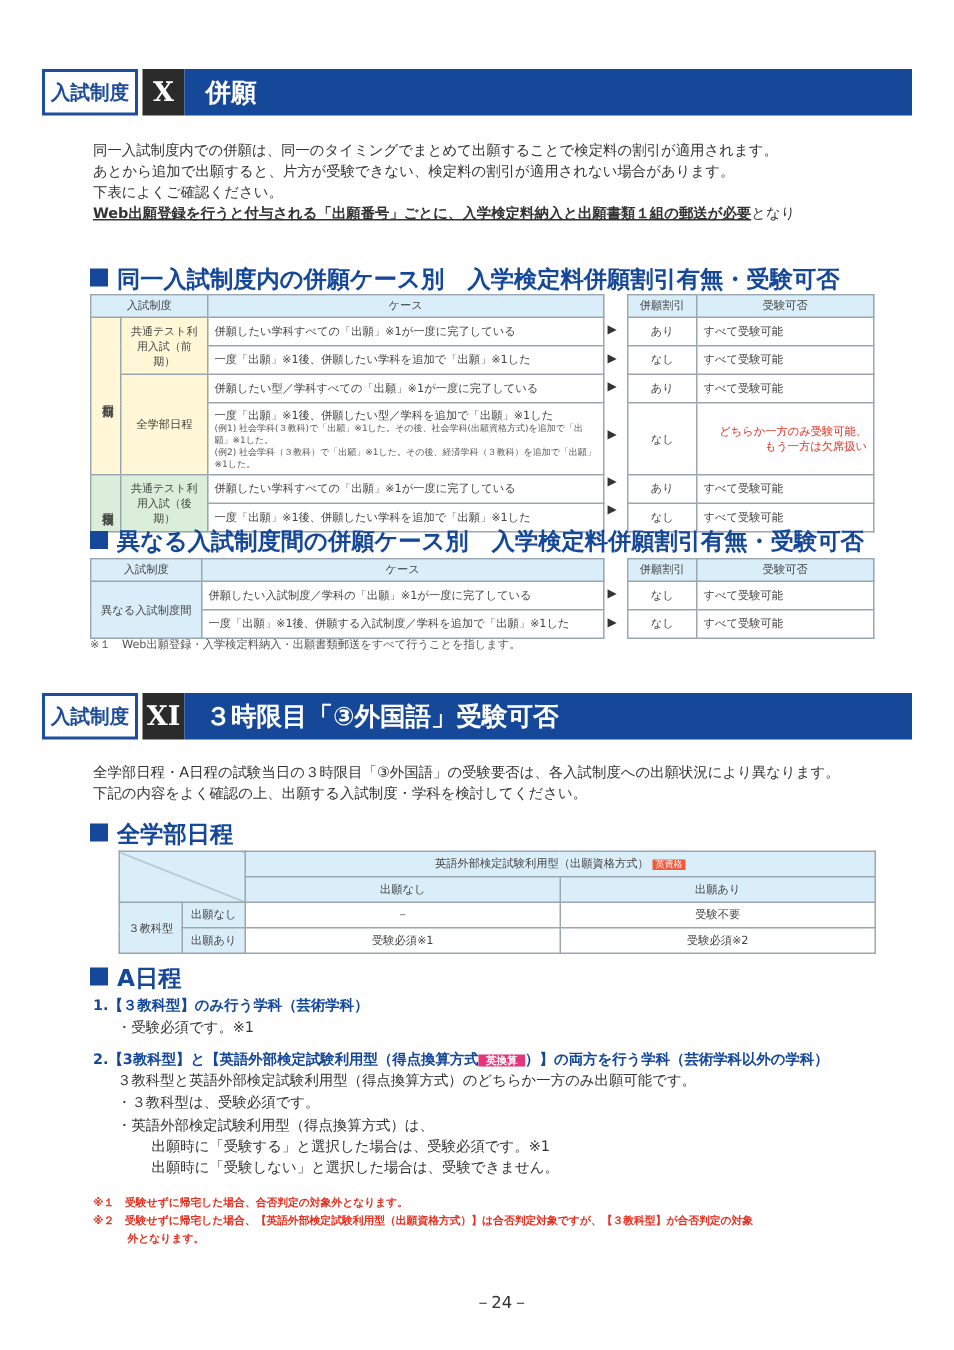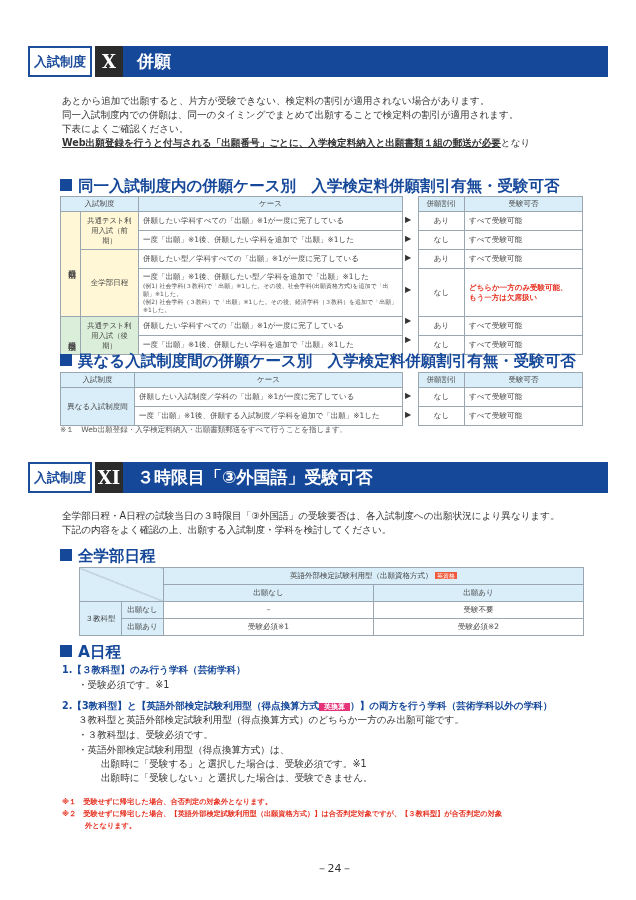--- a/index.html
+++ b/index.html
@@ -13,21 +13,21 @@
   .link-btn { display: inline-block; background: #ffe53b; border: 1px solid #d9b800; font-size: 7px; padding: 1px 8px; color: #555; float: right; margin-top: 2px; }
   .h2 { position: absolute; left: 60px; font-size: 15.5px; font-weight: bold; color: #16489a; white-space: nowrap; }
   .h2 .sq { display: inline-block; width: 12px; height: 12px; background: #16489a; margin-right: 6px; vertical-align: 0px; }
   table { border-collapse: collapse; font-size: 7.5px; color: #444; }
   td, th { border: 1px solid #9aa6b0; padding: 2px 4px; font-weight: normal; }
   th { background: #d9eef9; text-align: center; height: 14px; }
   .ylw { background: #fff7d6; }
   .grn { background: #dbeed9; }
   .blu { background: #d9eef9; }
   .ctr { text-align: center; margin-top: 36px; }
-  .red { color: #e53020; font-weight: bold; }
+  .red { color: #e53020; font-weight: normal; text-align: right; }
   .small { font-size: 6px; line-height: 8px; color: #555; }
   .arrow { position: absolute; font-size: 8px; color: #333; }
   .tbl-left { position: absolute; left: 60px; width: 343px; }
   .tbl-right { position: absolute; left: 418px; width: 165px; }
   .note { position: absolute; left: 60px; font-size: 7.5px; color: #555; }
   .redbadge { background: #f05a3c; color: #fff; font-size: 6px; padding: 0 2px; }
   .pinkbadge { background: #e6337a; color: #fff; font-size: 7px; padding: 0 5px; }
   .sub-h { position: absolute; left: 80px; font-size: 9.6px; font-weight: bold; color: #16489a; white-space: nowrap; }
   .body-line { position: absolute; font-size: 9.6px; color: #333; white-space: nowrap; }
   .foot { position: absolute; left: 62px; font-size: 7.2px; color: #e53020; font-weight: bold; }
@@ -36,22 +36,22 @@
 </head>
 <body>
 
 <div class="sec-header" style="top:46px;">
   <div class="sec-tag">入試制度</div>
   <div class="sec-num">X</div>
   <div class="sec-title">併願</div>
 </div>
 
 <div class="para" style="top:94px;">
+  <div>同一入試制度内での併願は、同一のタイミングでまとめて出願することで検定料の割引が適用されます。</div>
   <div>あとから追加で出願すると、片方が受験できない、検定料の割引が適用されない場合があります。</div>
-  <div>同一入試制度内での併願は、同一のタイミングでまとめて出願することで検定料の割引が適用されます。</div>
   <div>下表によくご確認ください。</div>
   <div><span class="u">Web出願登録を行うと付与される「出願番号」ごとに、入学検定料納入と出願書類１組の郵送が必要</span><span>となり</span></div>
 </div>
 
 <div class="h2" style="top:176px;"><span class="sq"></span><span>同一入試制度内の併願ケース別　入学検定料併願割引有無・受験可否</span></div>
 
 <table class="tbl-left" style="top:196px;">
   <tbody>
       <tr>
     <th colspan="2" style="width:74px;">入試制度</th>

